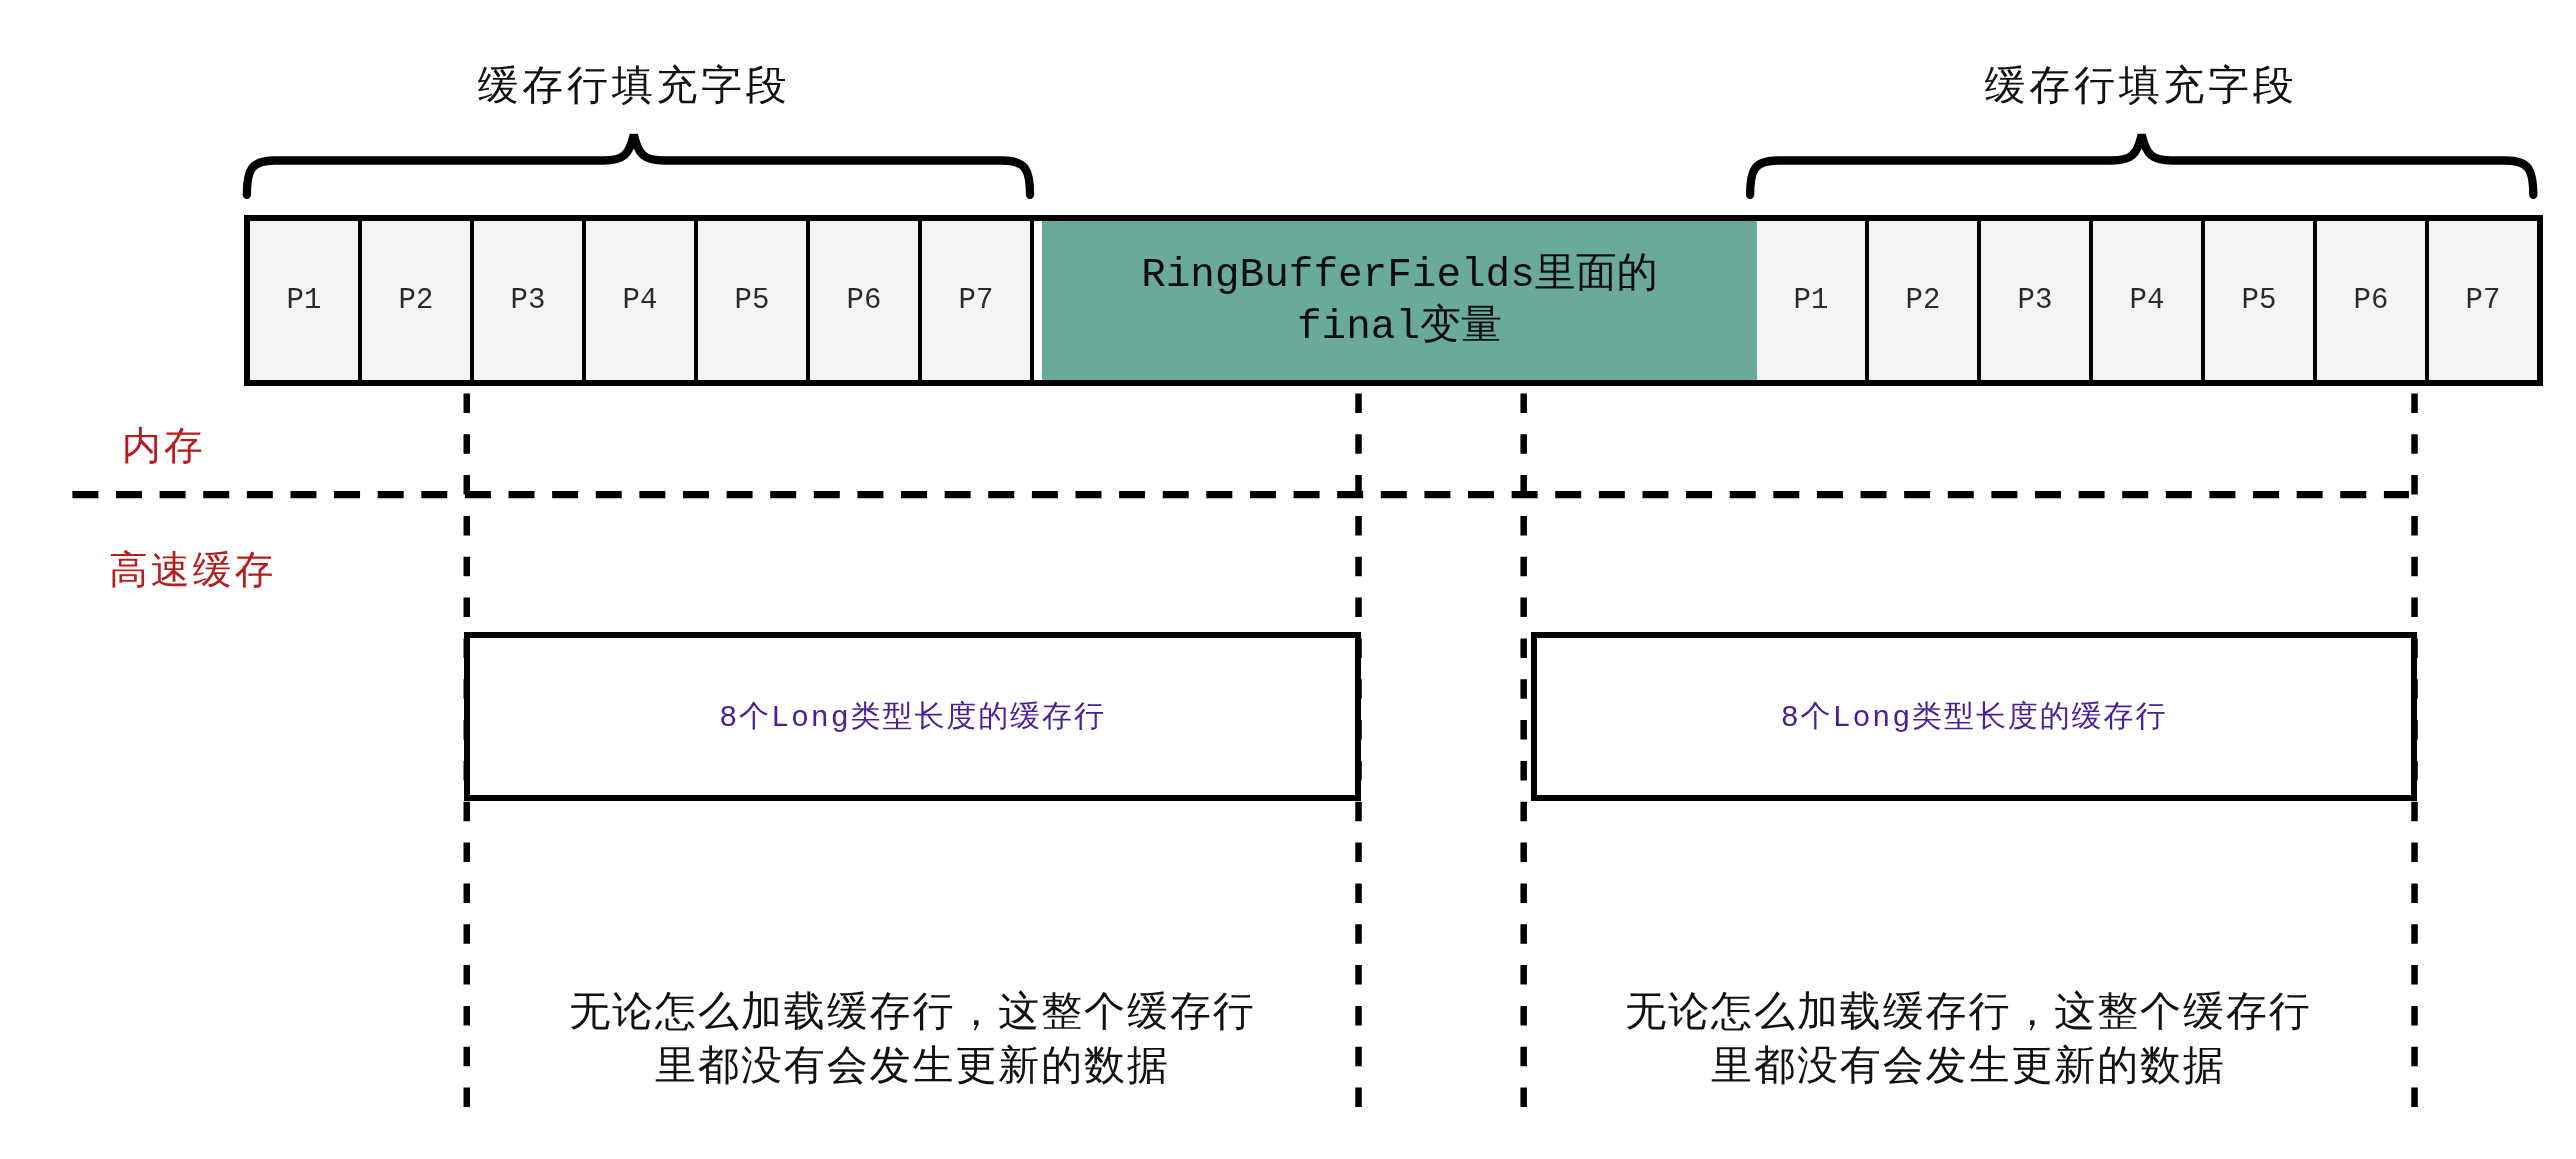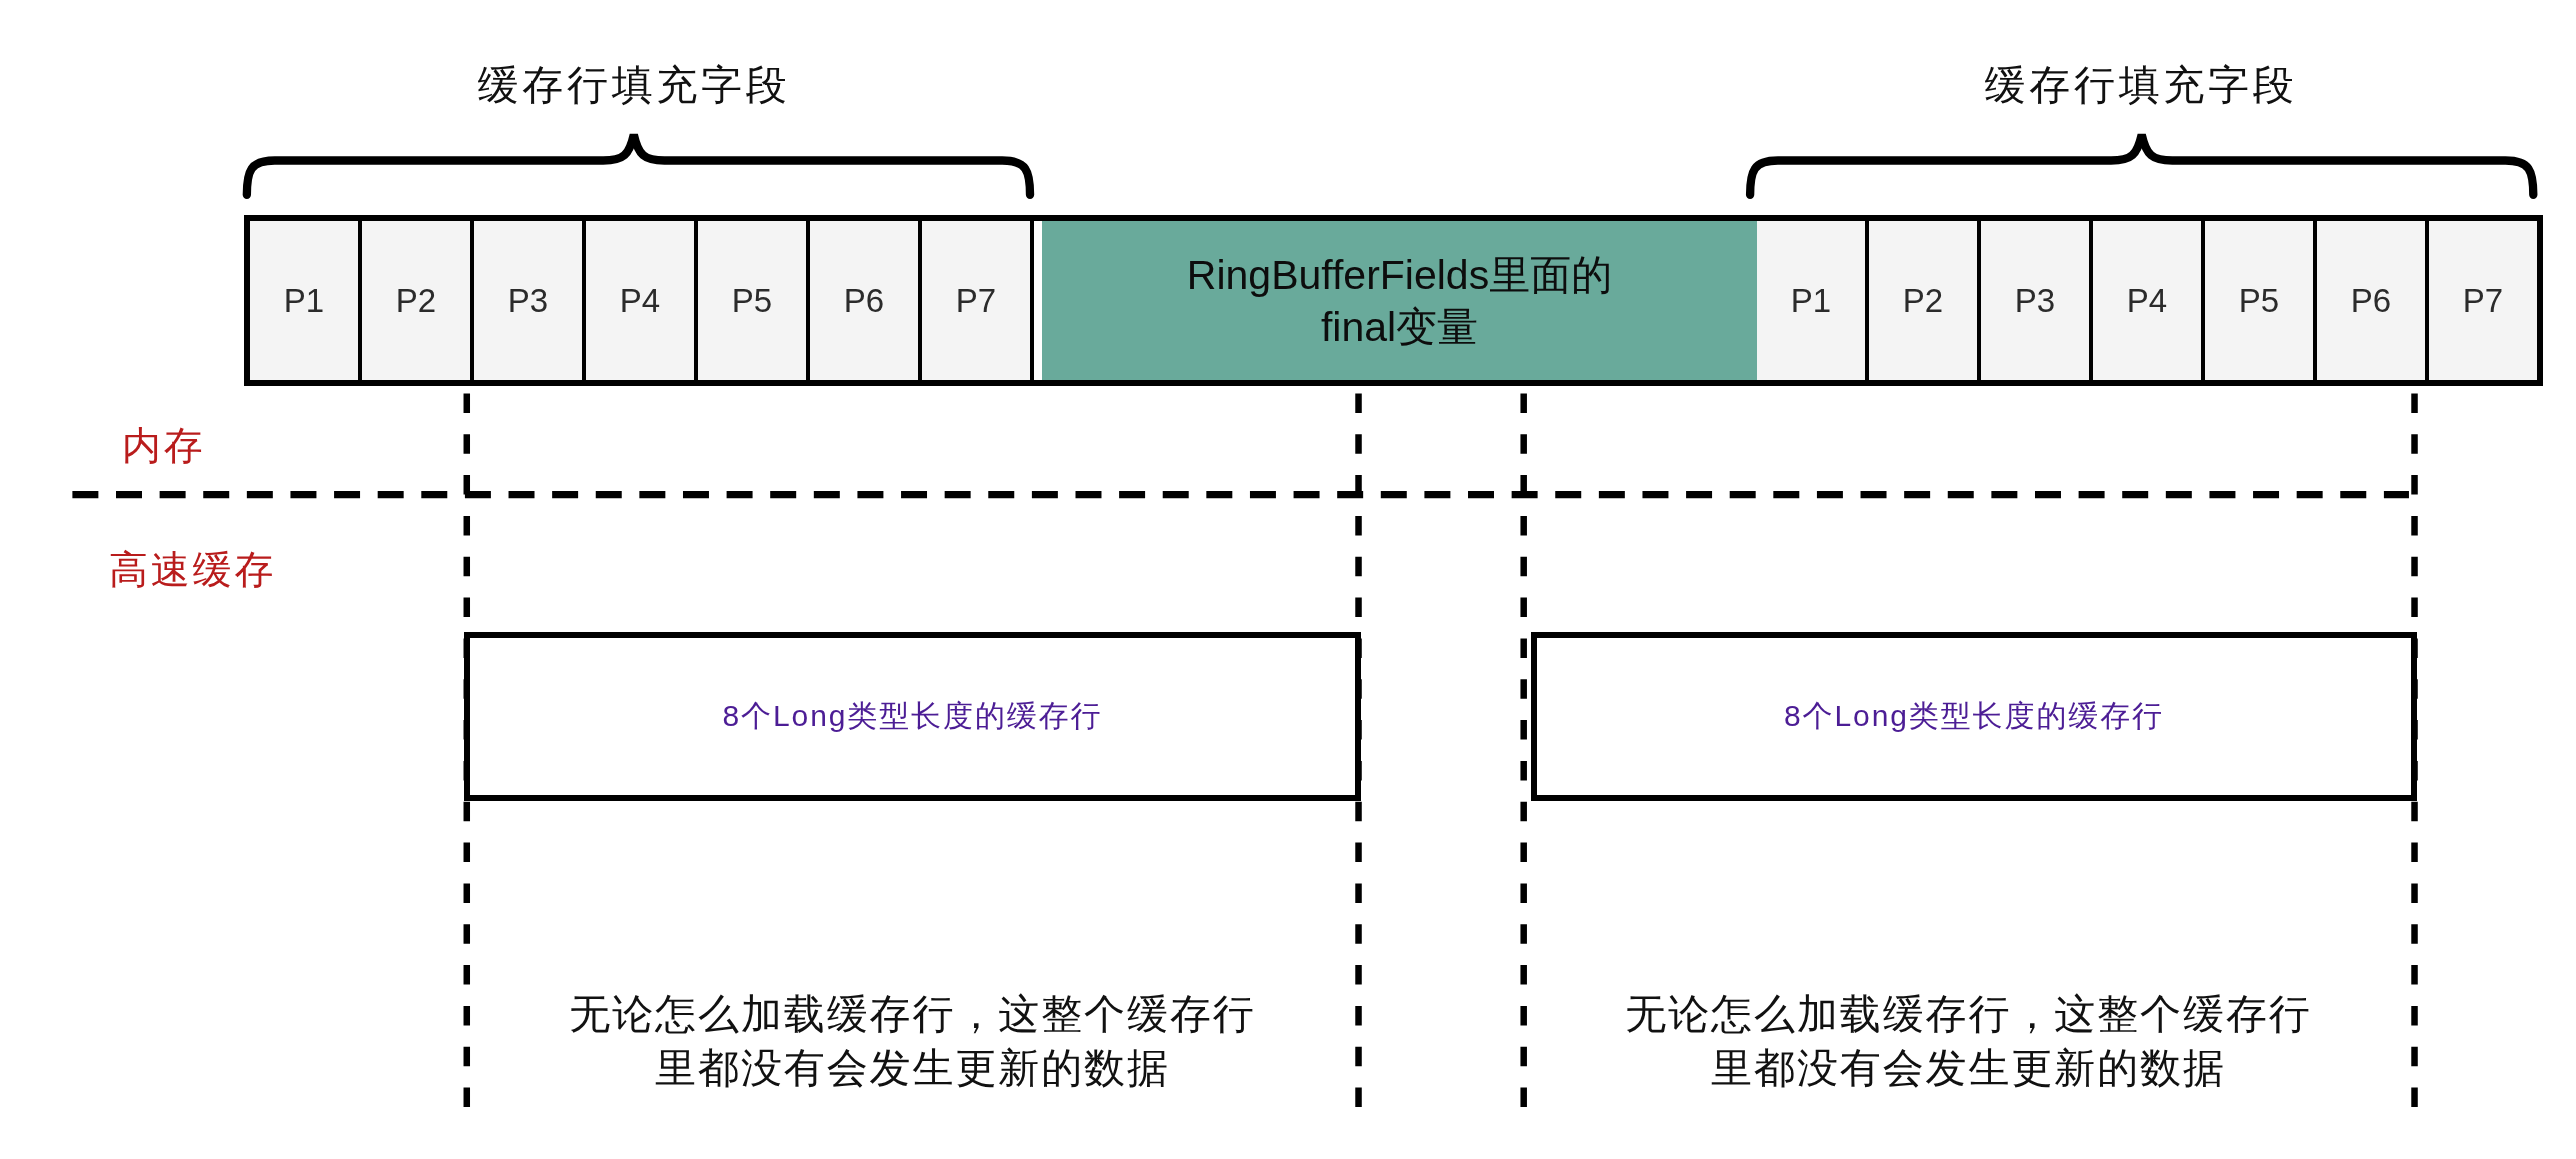--- a/index.html
+++ b/index.html
@@ -5,21 +5,21 @@
   html, body {
     margin: 0;
     padding: 0;
     background: #ffffff;
   }
   #canvas {
     position: relative;
     width: 2576px;
     height: 1159px;
     background: #ffffff;
-    font-family: Liberation Sans, sans-serif;
+    font-family: Liberation Mono, monospace;
     color: #111111;
     overflow: hidden;
     border-radius: 9px;
   }
   
   #overlay-svg {
     position: absolute;
     left: 0; top: 0;
     width: 2576px;
     height: 1159px;
@@ -45,21 +45,21 @@
     display: flex;
     background: #ffffff;
   }
   .mem-cell {
     flex: 0 0 108px;
     border-right: 4.6px solid #000000;
     background: #f4f4f4;
     display: flex;
     align-items: center;
     justify-content: center;
-    font-size: 33px;
+    font-size: 29px;
     color: #2b2b2b;
   }
   .mem-cell:last-child { border-right: none; }
   #cell-final {
     flex: 1 1 auto;
     background: #69aa9b;
     display: flex;
     flex-direction: column;
     align-items: center;
     justify-content: center;

